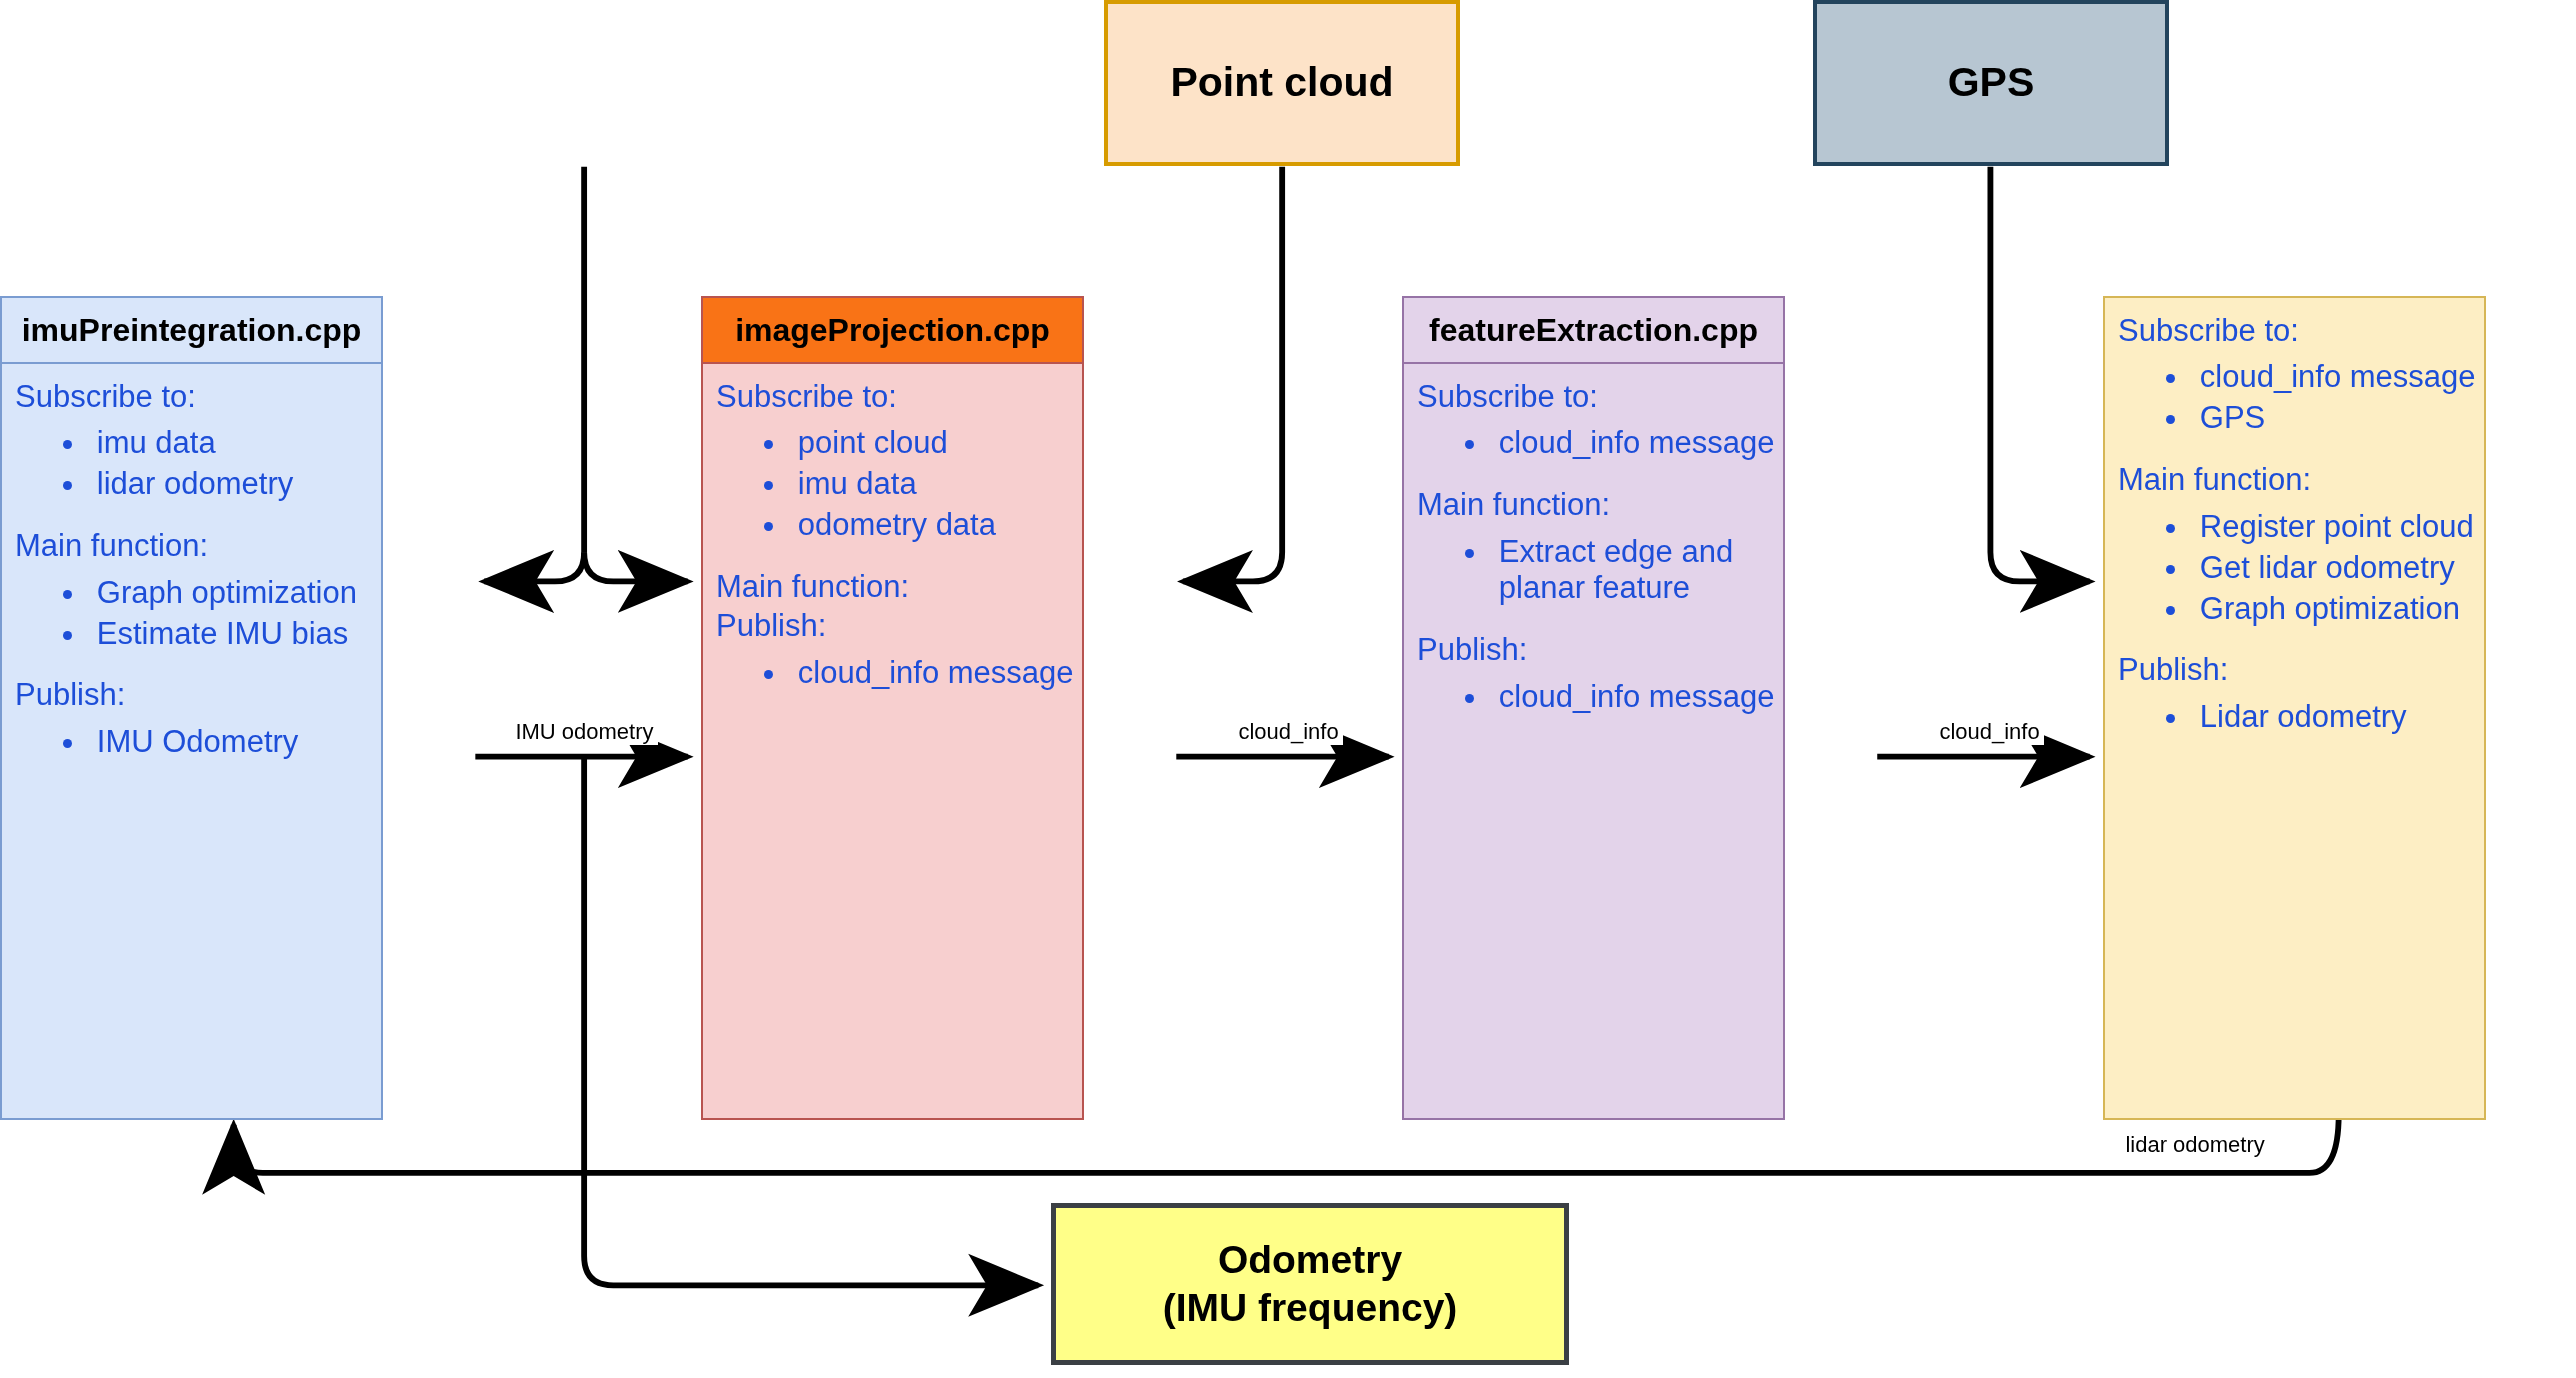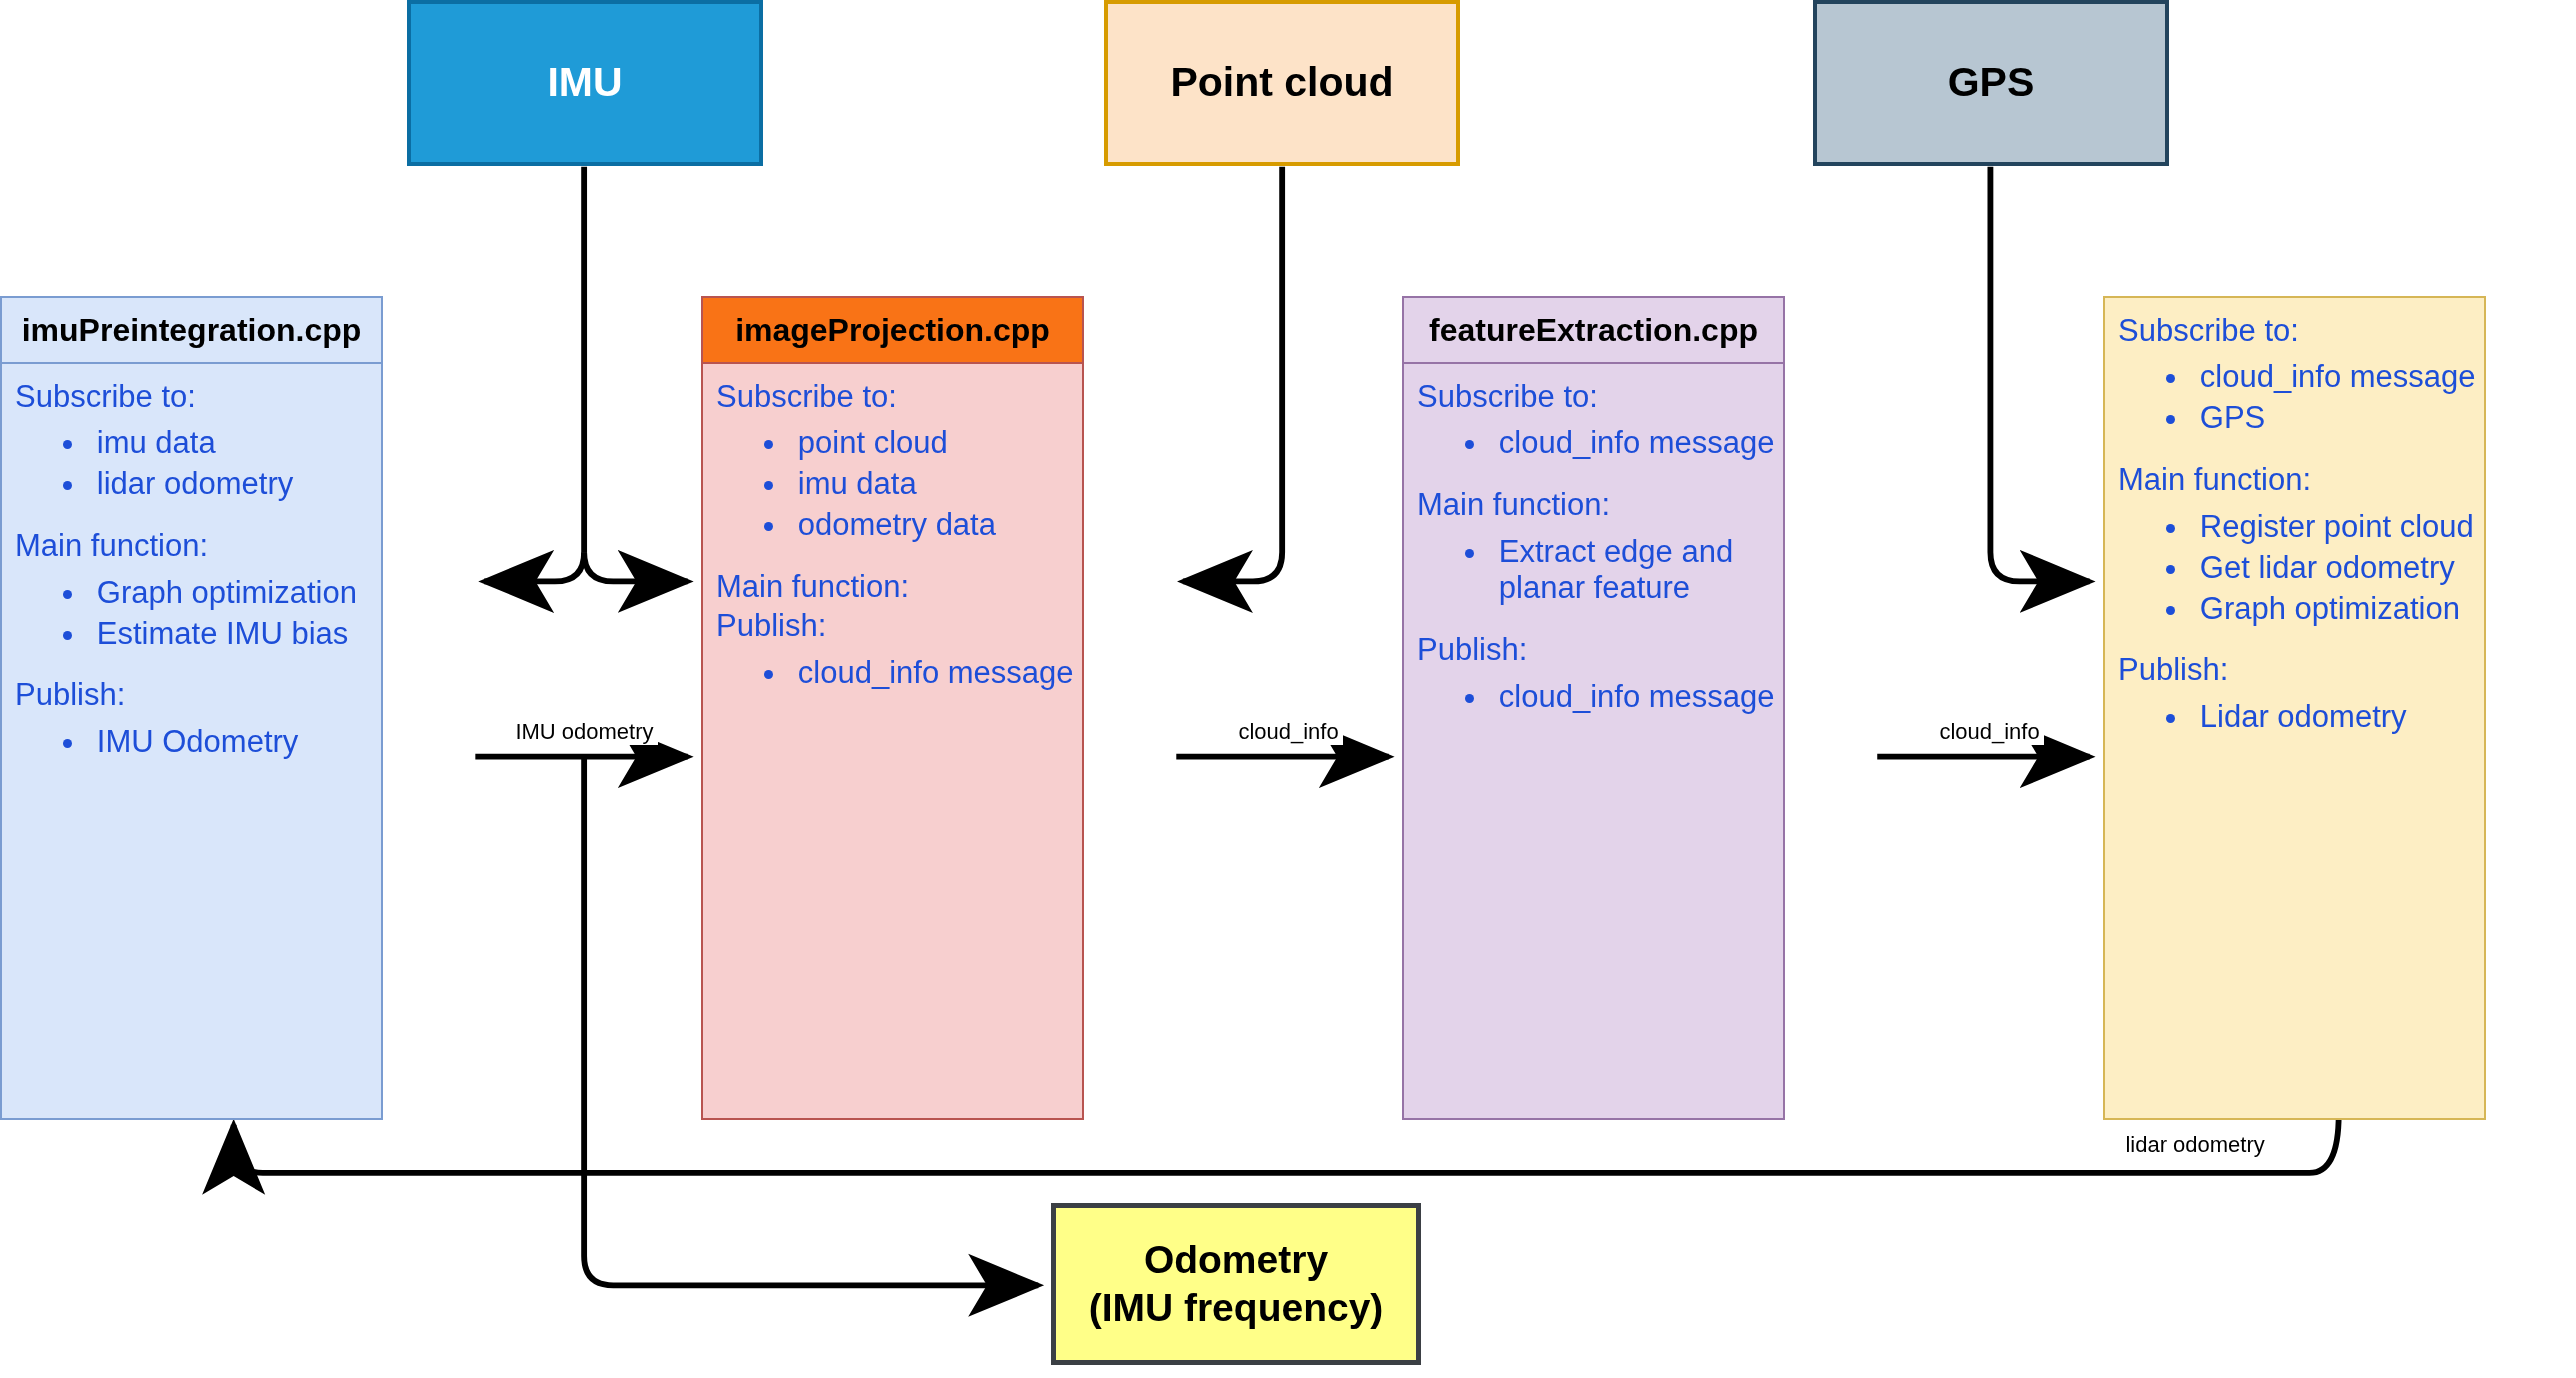--- a/index.html
+++ b/index.html
@@ -18,21 +18,21 @@
   }
   #box-imu{left:407px;top:0px;width:356px;height:166px;
     background:#1f9bd7;border:4.4px solid #0b6ea3;color:#ffffff;}
   #box-pointcloud{left:1104px;top:0px;width:356px;height:166px;
     background:#fde3c8;border:4.4px solid #d79b00;color:#000000;}
   #box-gps{left:1813px;top:0px;width:356px;height:166px;
     background:#b7c6d2;border:4.4px solid #23445d;color:#000000;}
 
   
   #box-odom{
-    position:absolute;left:1051px;top:1203px;width:370px;height:162px;
+    position:absolute;left:1051px;top:1203px;width:518px;height:162px;
     background:#ffff88;border:5.1px solid #3b3f44;box-sizing:border-box;
     display:flex;flex-direction:column;align-items:center;justify-content:center;
     font-weight:bold;font-size:39px;line-height:1.22;color:#000;text-align:center;
   }
 
   
   .node{
     position:absolute;top:296px;width:383px;height:824px;
     box-sizing:border-box;border-width:2.9px;border-style:solid;
   }
@@ -101,23 +101,20 @@
       <path d="M1611,1036 L1902,1036" marker-end="url(#ah)"></path>
 
       <path d="M2571,1036 L2862,1036" marker-end="url(#ah)"></path>
 
       <path d="M800,1036 L800,1720 Q800,1760 840,1760 L1422,1760" marker-end="url(#ah)"></path>
 
       <path d="M3203,1526 Q3203,1606 3163,1606 L360,1606 Q320,1606 320,1566 L320,1540" marker-end="url(#ah)"></path>
     </g>
   </svg>
 
-  <div class="srcbox" id="box-imu">
-    <span>IMU</span>
-  </div>
 
   <div class="srcbox" id="box-pointcloud">
     <span>Point cloud</span>
   </div>
 
   <div class="srcbox" id="box-gps">
     <span>GPS</span>
   </div>
 
   <div class="node" id="node-imupre">

